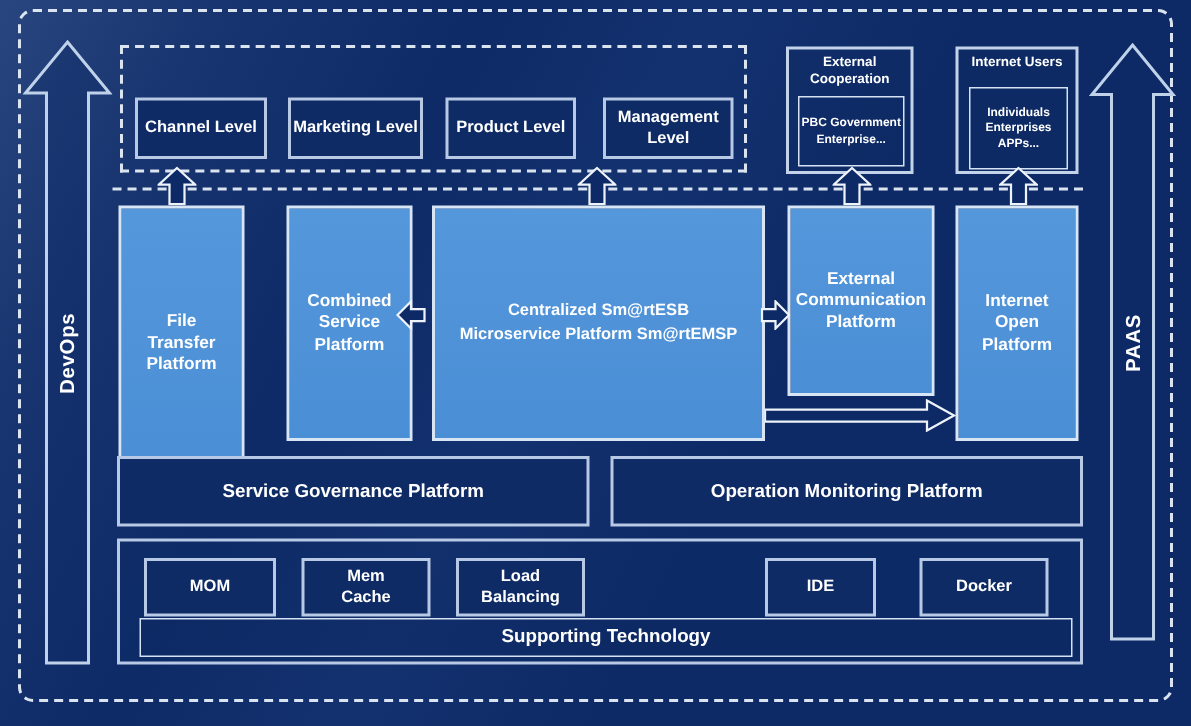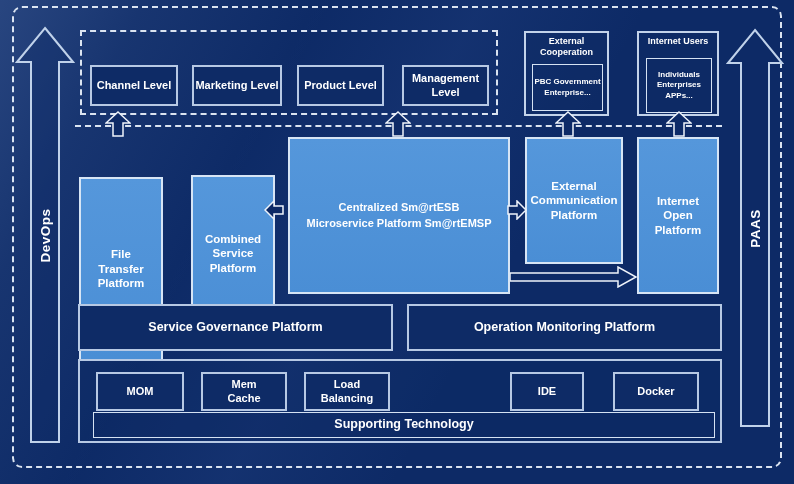--- a/index.html
+++ b/index.html
@@ -111,26 +111,26 @@
   <svg class="abs" style="left:385px;top:111px;" width="26" height="26" viewBox="0 0 26 26">
     <polygon points="13,1 25,12 18,12 18,25 8,25 8,12 1,12" fill="#0d2a66" stroke="#eef3fa" stroke-width="1.5"></polygon>
   </svg>
   <svg class="abs" style="left:555px;top:111px;" width="26" height="26" viewBox="0 0 26 26">
     <polygon points="13,1 25,12 18,12 18,25 8,25 8,12 1,12" fill="#0d2a66" stroke="#eef3fa" stroke-width="1.5"></polygon>
   </svg>
   <svg class="abs" style="left:666px;top:111px;" width="26" height="26" viewBox="0 0 26 26">
     <polygon points="13,1 25,12 18,12 18,25 8,25 8,12 1,12" fill="#0d2a66" stroke="#eef3fa" stroke-width="1.5"></polygon>
   </svg>
 
-  <div class="abs box accent fs-md pre" style="left:79px;top:137px;width:84px;height:184px;margin-top:40px;">
+  <div class="abs box accent fs-md pre" style="left:79px;top:137px;width:84px;height:184px;">
     <span class="pre">File
 Transfer
 Platform</span>
   </div>
-  <div class="abs box accent fs-md pre" style="left:191px;top:137px;width:84px;height:157px;margin-top:38px;">
+  <div class="abs box accent fs-md pre" style="left:191px;top:137px;width:84px;height:157px;">
     <span class="pre">Combined
 Service
 Platform</span>
   </div>
   <div class="abs box accent" style="left:288px;top:137px;width:222px;height:157px;flex-direction:column;">
     <span class="central-line">Centralized Sm@rtESB</span>
     <span class="central-line">Microservice Platform Sm@rtEMSP</span>
   </div>
   <div class="abs box accent fs-md pre" style="left:525px;top:137px;width:98px;height:127px;">
     <span class="pre">External

